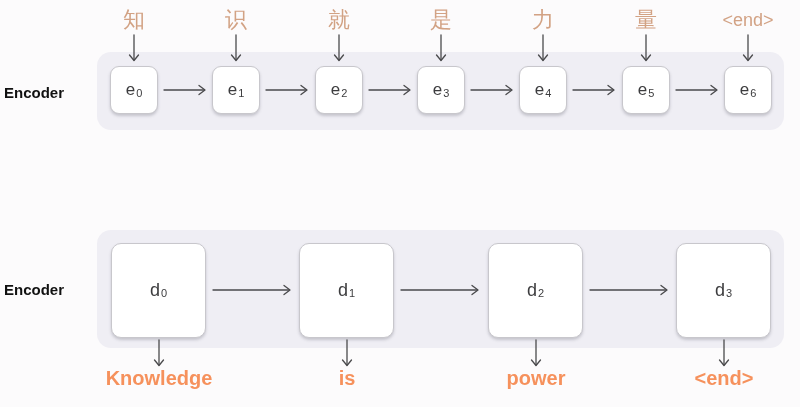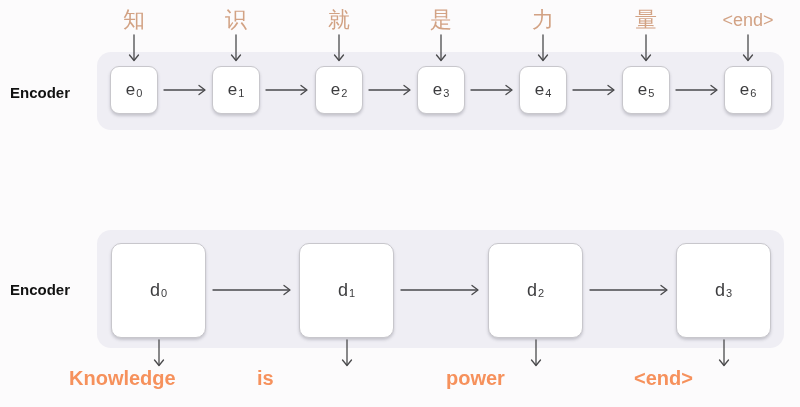--- a/index.html
+++ b/index.html
@@ -28,21 +28,21 @@
   .panel {
     position: absolute;
     background: var(--panel);
     border-radius: 14px;
   }
   .panel.enc { left: 97px; top: 52px;  width: 687px; height: 78px; }
   .panel.dec { left: 97px; top: 230px; width: 687px; height: 118px; }
 
   .side-label {
     position: absolute;
-    left: 10px;
+    left: 4px;
     width: 80px;
     font-size: 15px;
     font-weight: bold;
     color: var(--label-text);
     line-height: 18px;
   }
   .side-label.enc { top: 84px; }
   .side-label.dec { top: 281px; }
 
   .cell {
@@ -67,21 +67,21 @@
     font-size: 22px;
     line-height: 28px;
     color: var(--input-text);
   }
   .in-text.end { font-size: 18px; }
 
   .out-text {
     position: absolute;
     top: 367px;
     width: 180px;
-    text-align: left;
+    text-align: center;
     font-size: 20px;
     font-weight: bold;
     color: var(--output-text);
   }
 
   svg.arrow { position: absolute; overflow: visible; }
   svg.arrow line, svg.arrow polyline {
     stroke: var(--arrow);
     stroke-width: 1.3;
     fill: none;

